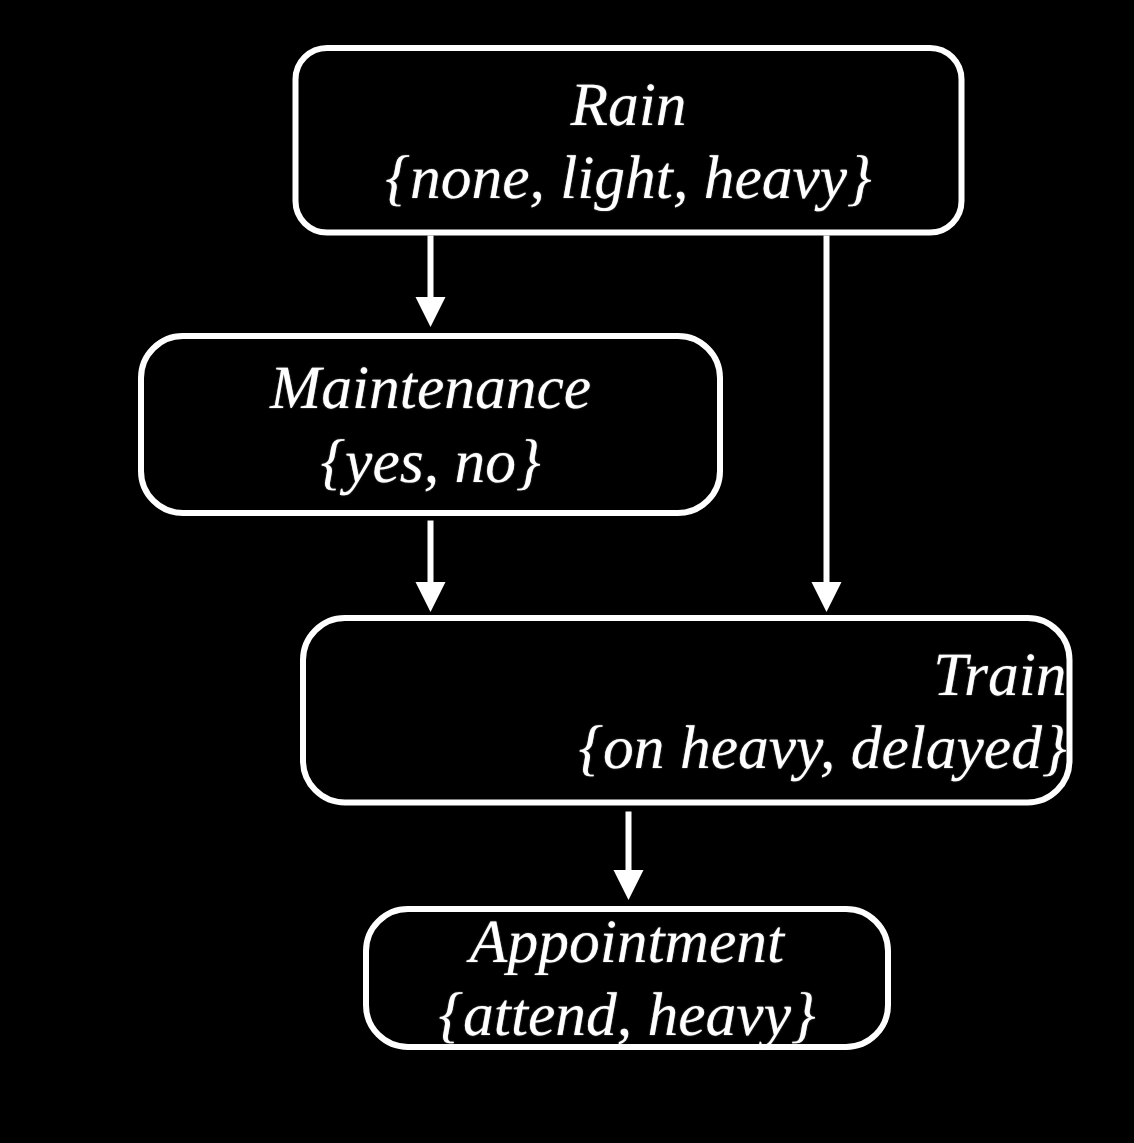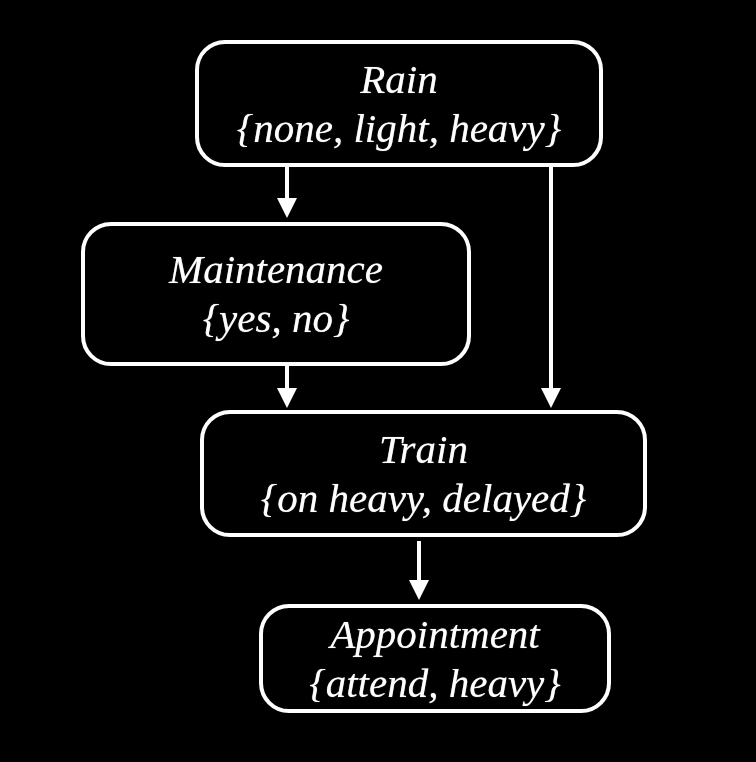--- a/index.html
+++ b/index.html
@@ -33,24 +33,24 @@
     display: flex;
     flex-direction: column;
     align-items: center;
     justify-content: center;
     text-align: center;
     font-style: italic;
     font-size: 41px;
     line-height: 49px;
     text-shadow: 0 0 1px rgba(255,255,255,0.6);
   }
-  .node-rain        { left: 195px; top: 40px;  width: 408px; height: 127px; }
-  .node-maintenance { left: 81px;  top: 222px; width: 390px; height: 144px; }
-  .node-train       { left: 200px; top: 410px; width: 447px; height: 127px; }
-  .node-appointment { left: 259px; top: 604px; width: 352px; height: 109px; font-family: Liberation Serif, serif; }
+  .node-rain        { left: 195px; top: 30px;  width: 448px; height: 127px; border-radius: 23px; }
+  .node-maintenance { left: 92px;  top: 222px; width: 390px; height: 122px; }
+  .node-train       { left: 200px; top: 410px; width: 515px; height: 127px; align-items: flex-end; }
+  .node-appointment { left: 242px; top: 604px; width: 352px; height: 96px; font-family: Liberation Serif, serif; }
   .node-line { display: block; white-space: nowrap; }
 </style>
 </head>
 <body>
 
 <div class="canvas">
 
   <svg class="edges-layer" viewBox="0 0 756 762" xmlns="http://www.w3.org/2000/svg">
 
     <g stroke="#ffffff" fill="#ffffff">

